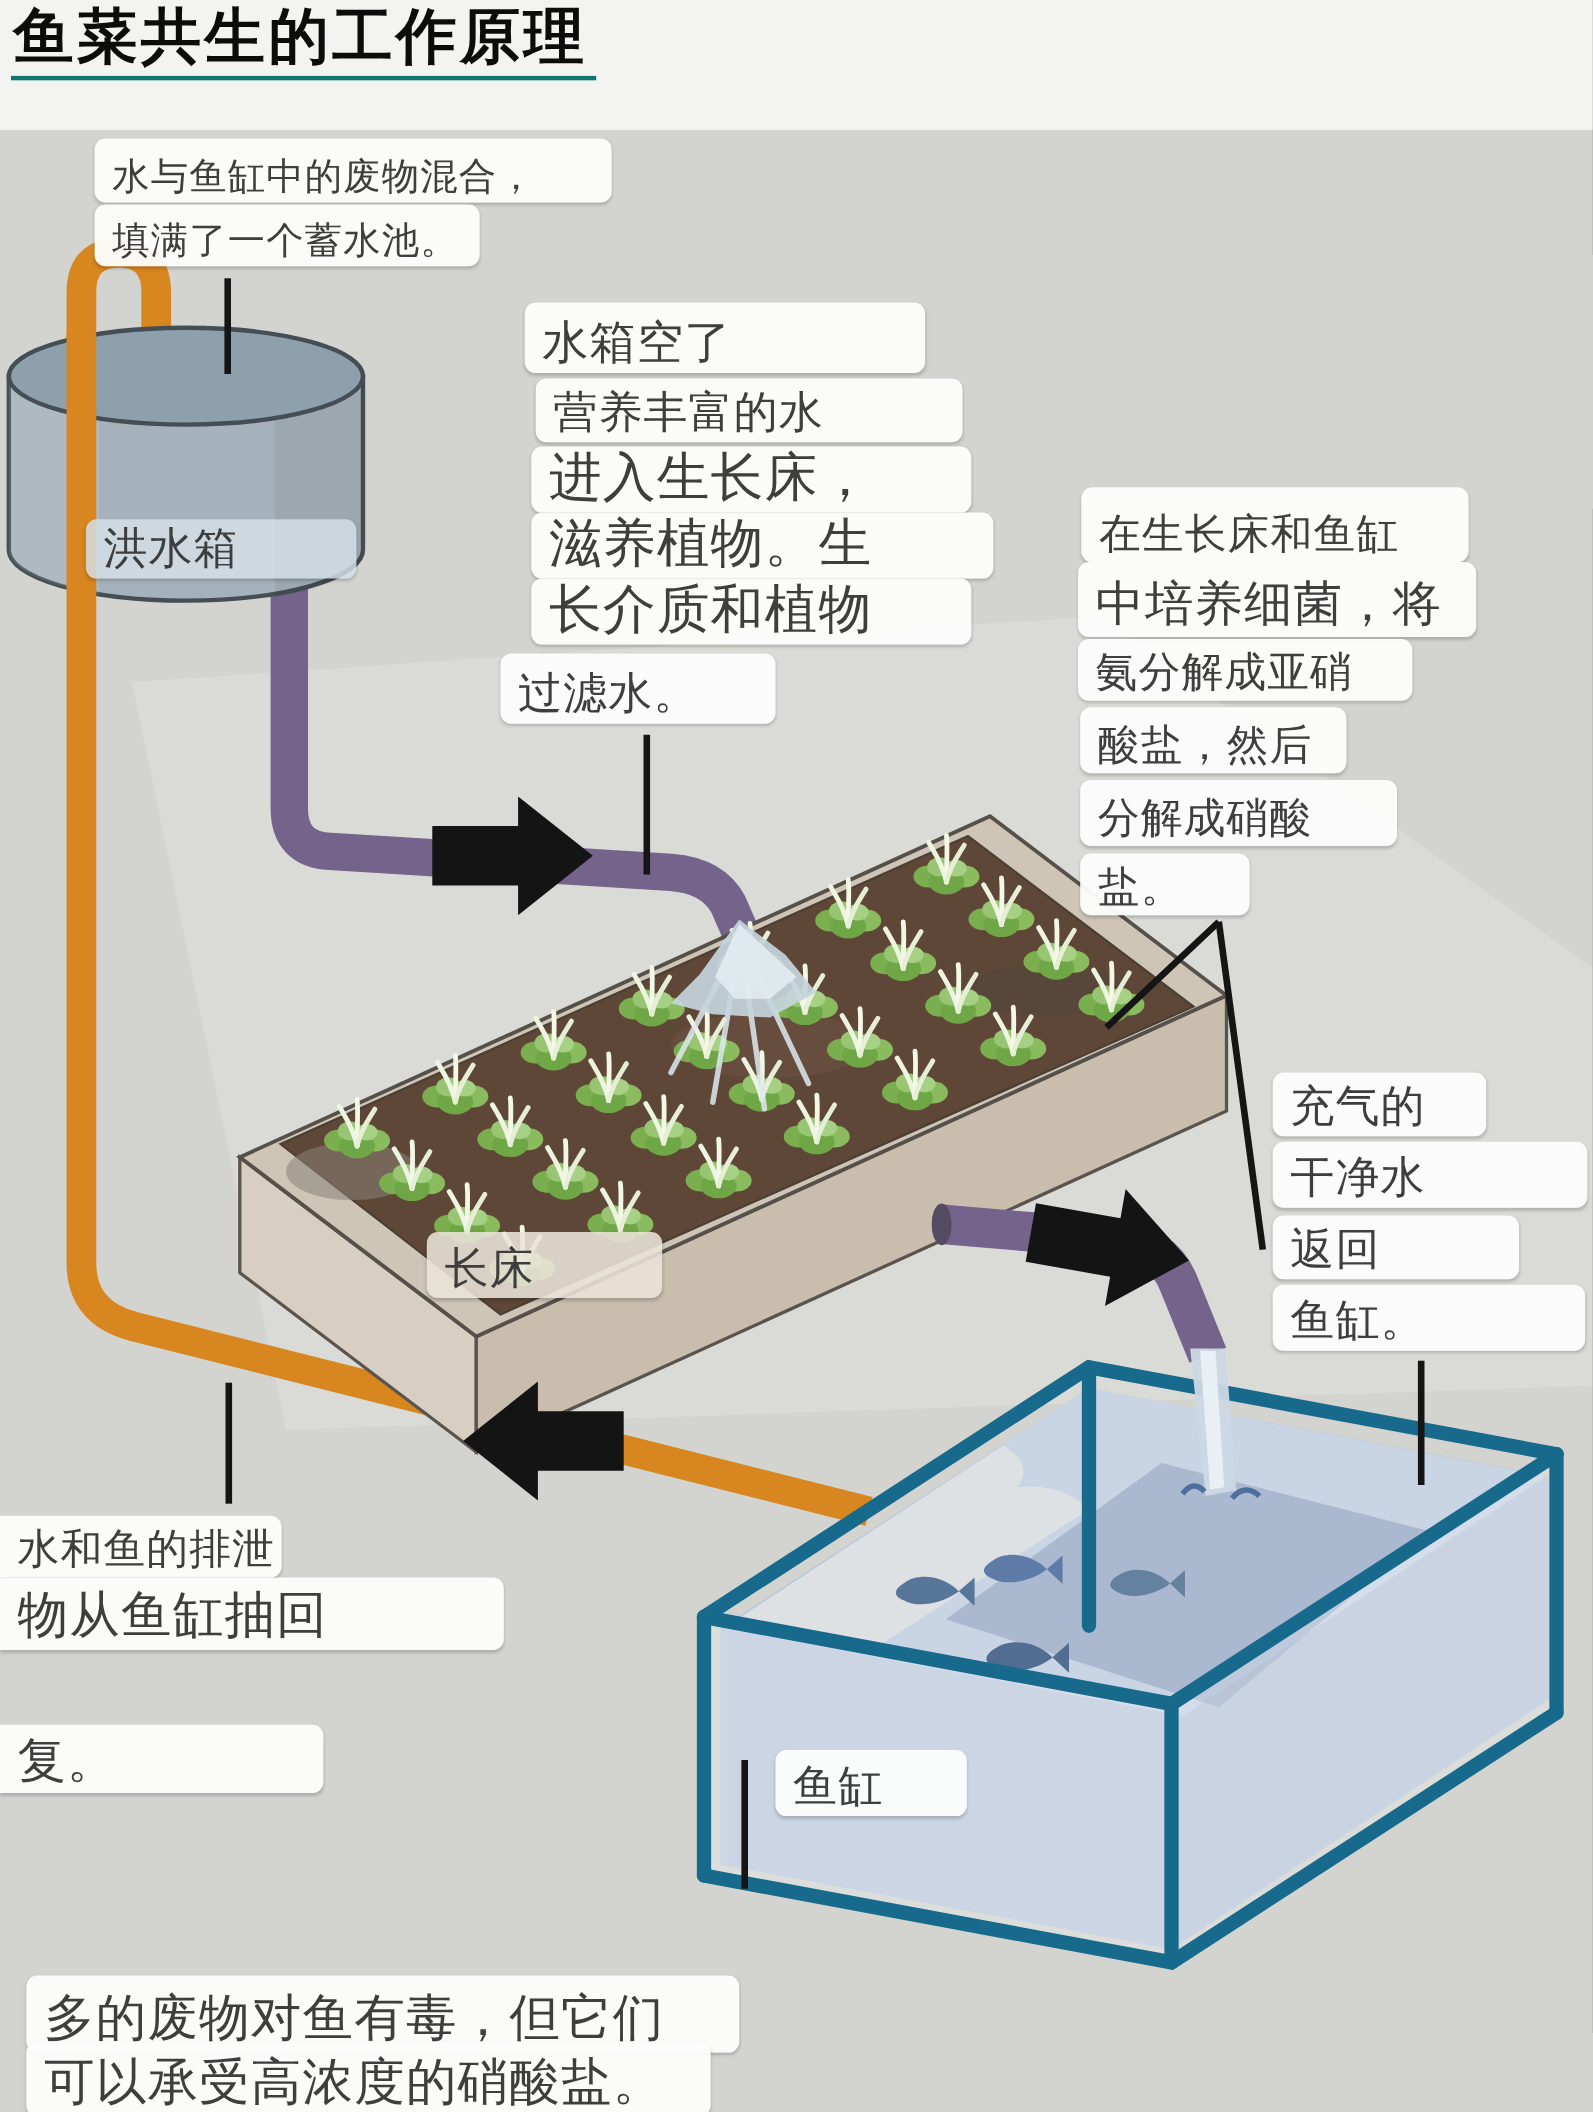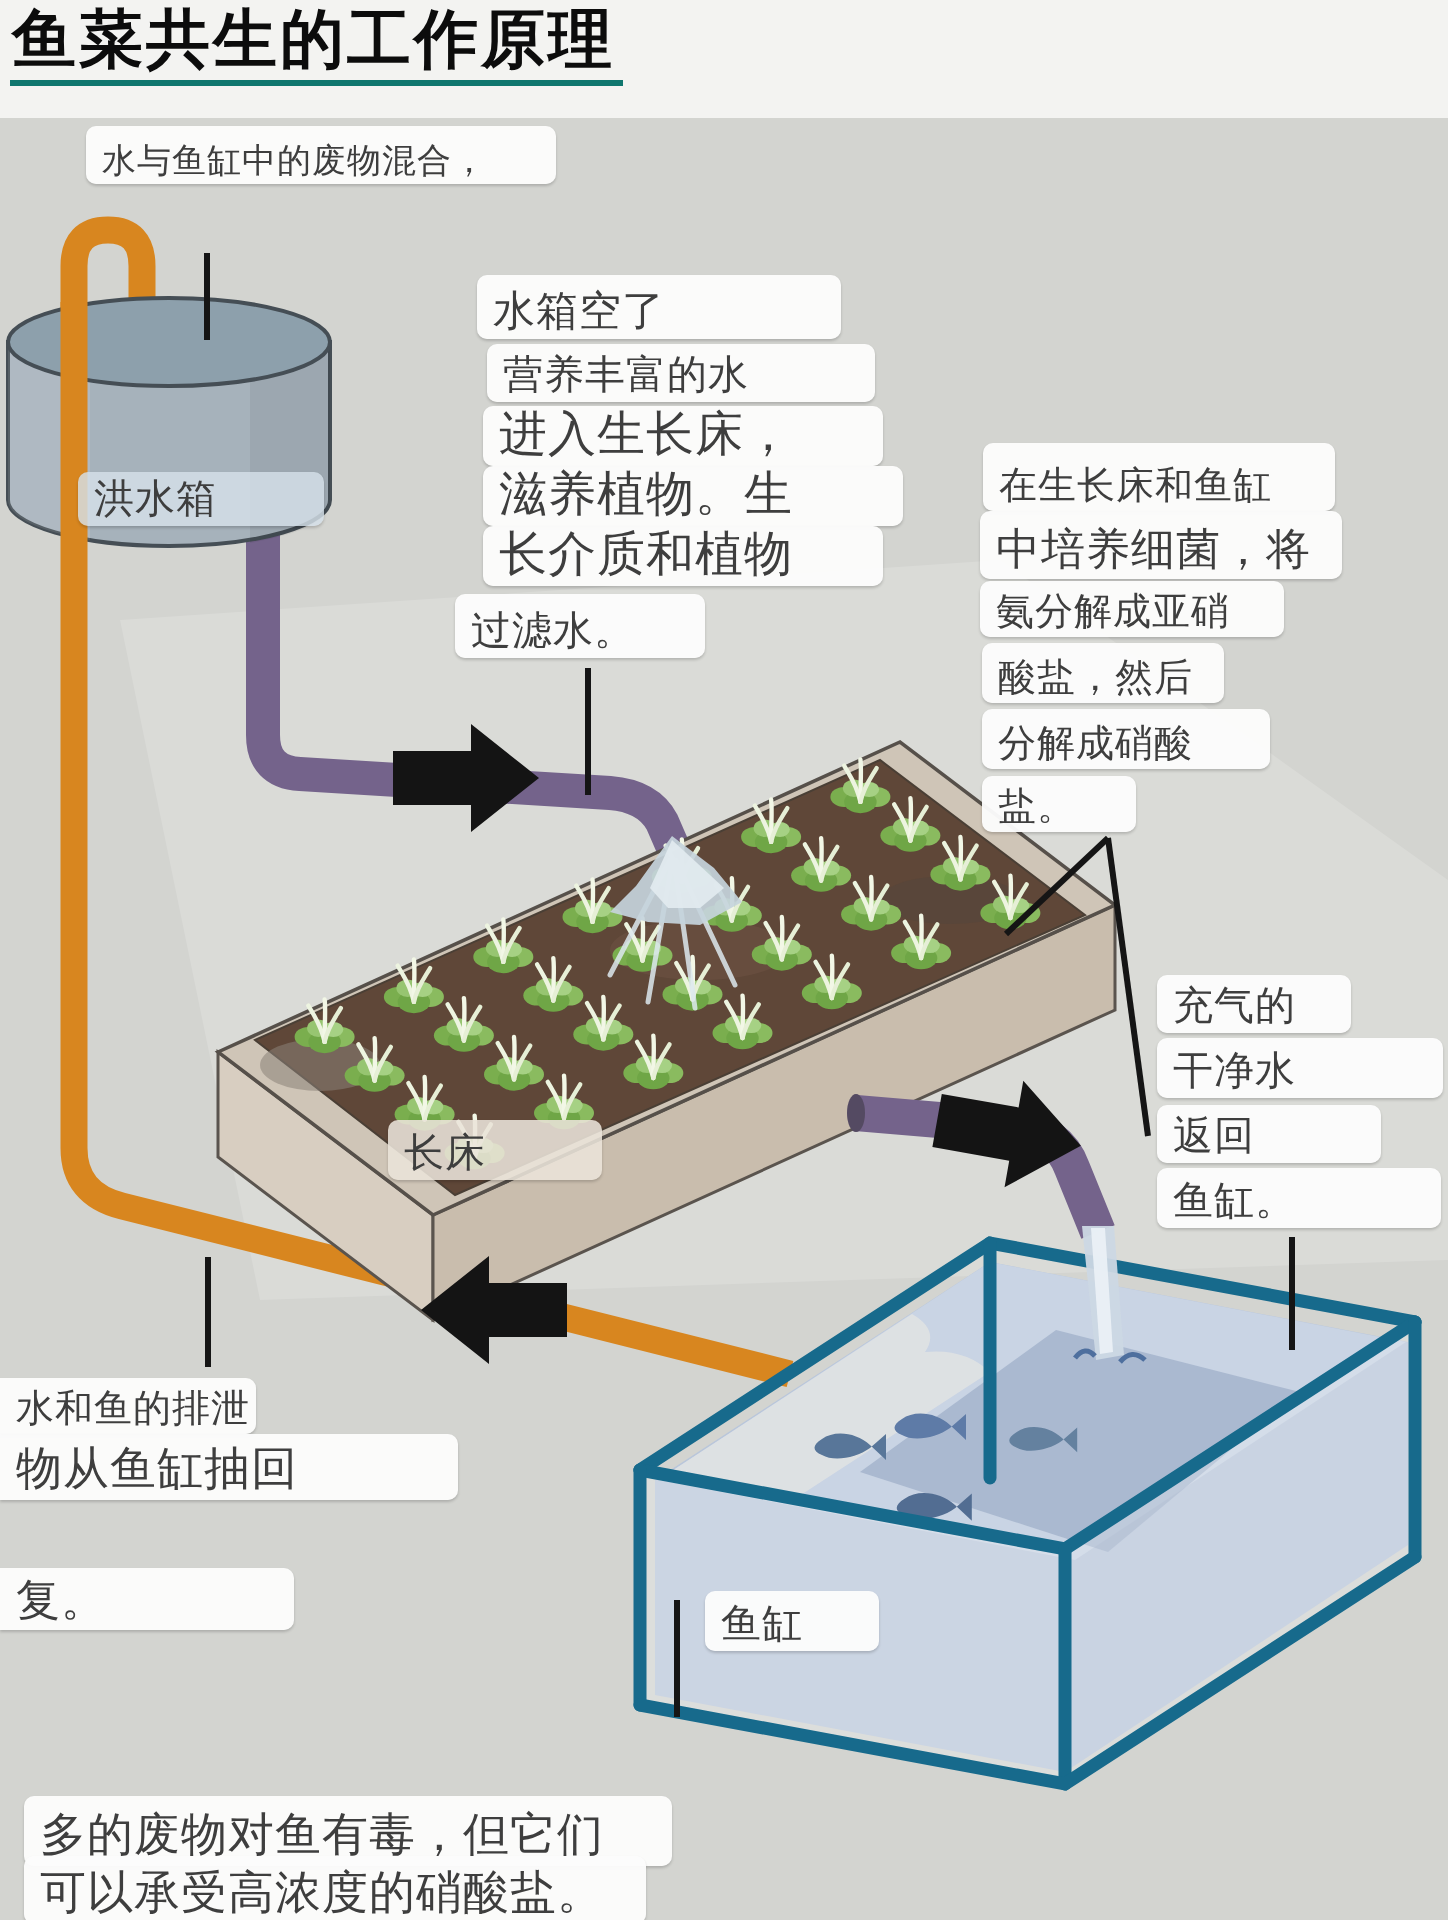--- a/index.html
+++ b/index.html
@@ -4,22 +4,22 @@
 <style>
   html,body{margin:0;padding:0;background:#9a9a98;}
   .stage{
     position:relative;width:1448px;height:1920px;overflow:hidden;
     background:#d3d4d0;
     font-family:"Liberation Sans","DejaVu Sans",sans-serif;
   }
   .top-strip{position:absolute;left:0;top:0;width:1448px;height:118px;background:#f3f3f1;}
   .title{
     position:absolute;left:10px;top:0px;margin:0;
-    font-size:64px;font-weight:700;color:#0c0c0c;letter-spacing:3px;
-    border-bottom:6px solid #0f766e;padding:0 8px 2px 2px;line-height:1.22;
+    font-size:55px;font-weight:700;color:#0c0c0c;letter-spacing:3px;
+    border-bottom:4px solid #0f766e;padding:0 8px 2px 2px;line-height:1.22;
     white-space:nowrap;
   }
   svg.diagram{position:absolute;left:0;top:0;}
   .callout{
     position:absolute;display:flex;align-items:flex-end;
     background:rgba(252,252,252,0.96);
     border-radius:10px;box-shadow:0 2px 3px rgba(0,0,0,0.18);
     color:#3e3e3e;padding-left:16px;box-sizing:border-box;
     white-space:nowrap;letter-spacing:1px;
   }
@@ -159,20 +159,23 @@
       <polygon points="1082,1226 1114,1226 1124,1355 1096,1360" fill="#ccd8e4" opacity="0.95"></polygon>
       <polygon points="1091,1228 1105,1228 1113,1352 1100,1354" fill="#eaf0f5" opacity="0.95"></polygon>
       <path d="M1075,1358 Q1085,1345 1095,1356 M1120,1362 Q1132,1348 1145,1360" stroke="#4e6f9e" stroke-width="5" fill="none"></path>
     </g>
     <use href="#flowArrow" transform="translate(1008,1133) rotate(10)" fill="#141414"></use>
   </svg>
 
   <div class="callout" style="left:86px;top:126px;width:470px;height:58px;font-size:34px">
       <span>水与鱼缸中的废物混合，</span>
     </div>
+  <div class="callout" style="left:86px;top:186px;width:350px;height:56px;font-size:34px">
+      <span>填满了一个蓄水池。</span>
+    </div>
 
   <div class="callout" style="left:477px;top:275px;width:364px;height:64px;font-size:42px">
       <span>水箱空了</span>
     </div>
   <div class="callout" style="left:487px;top:344px;width:388px;height:58px;font-size:40px">
       <span>营养丰富的水</span>
     </div>
 
   <div class="callout" style="left:483px;top:406px;width:400px;height:60px;font-size:48px">
       <span>进入生长床，</span>

